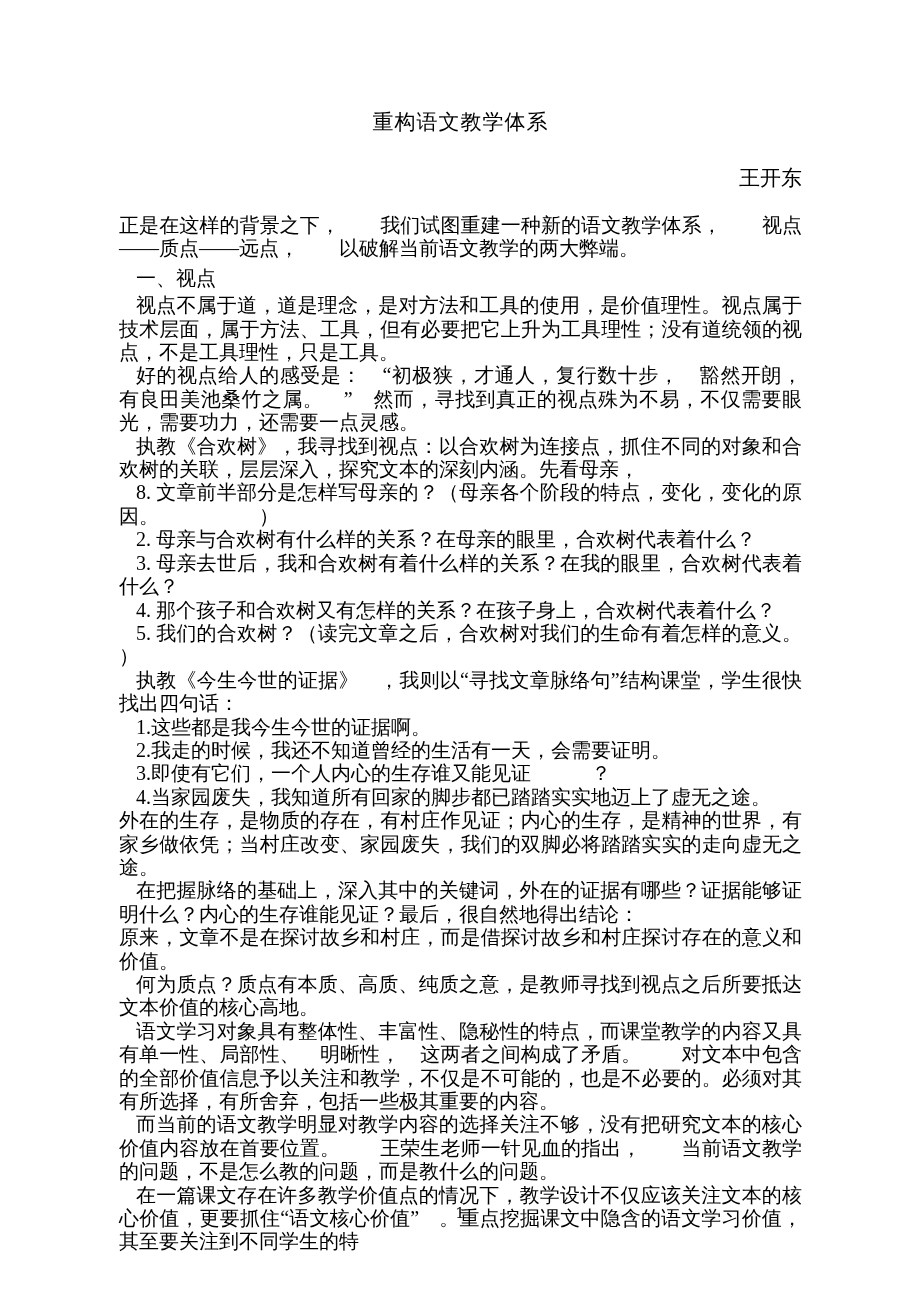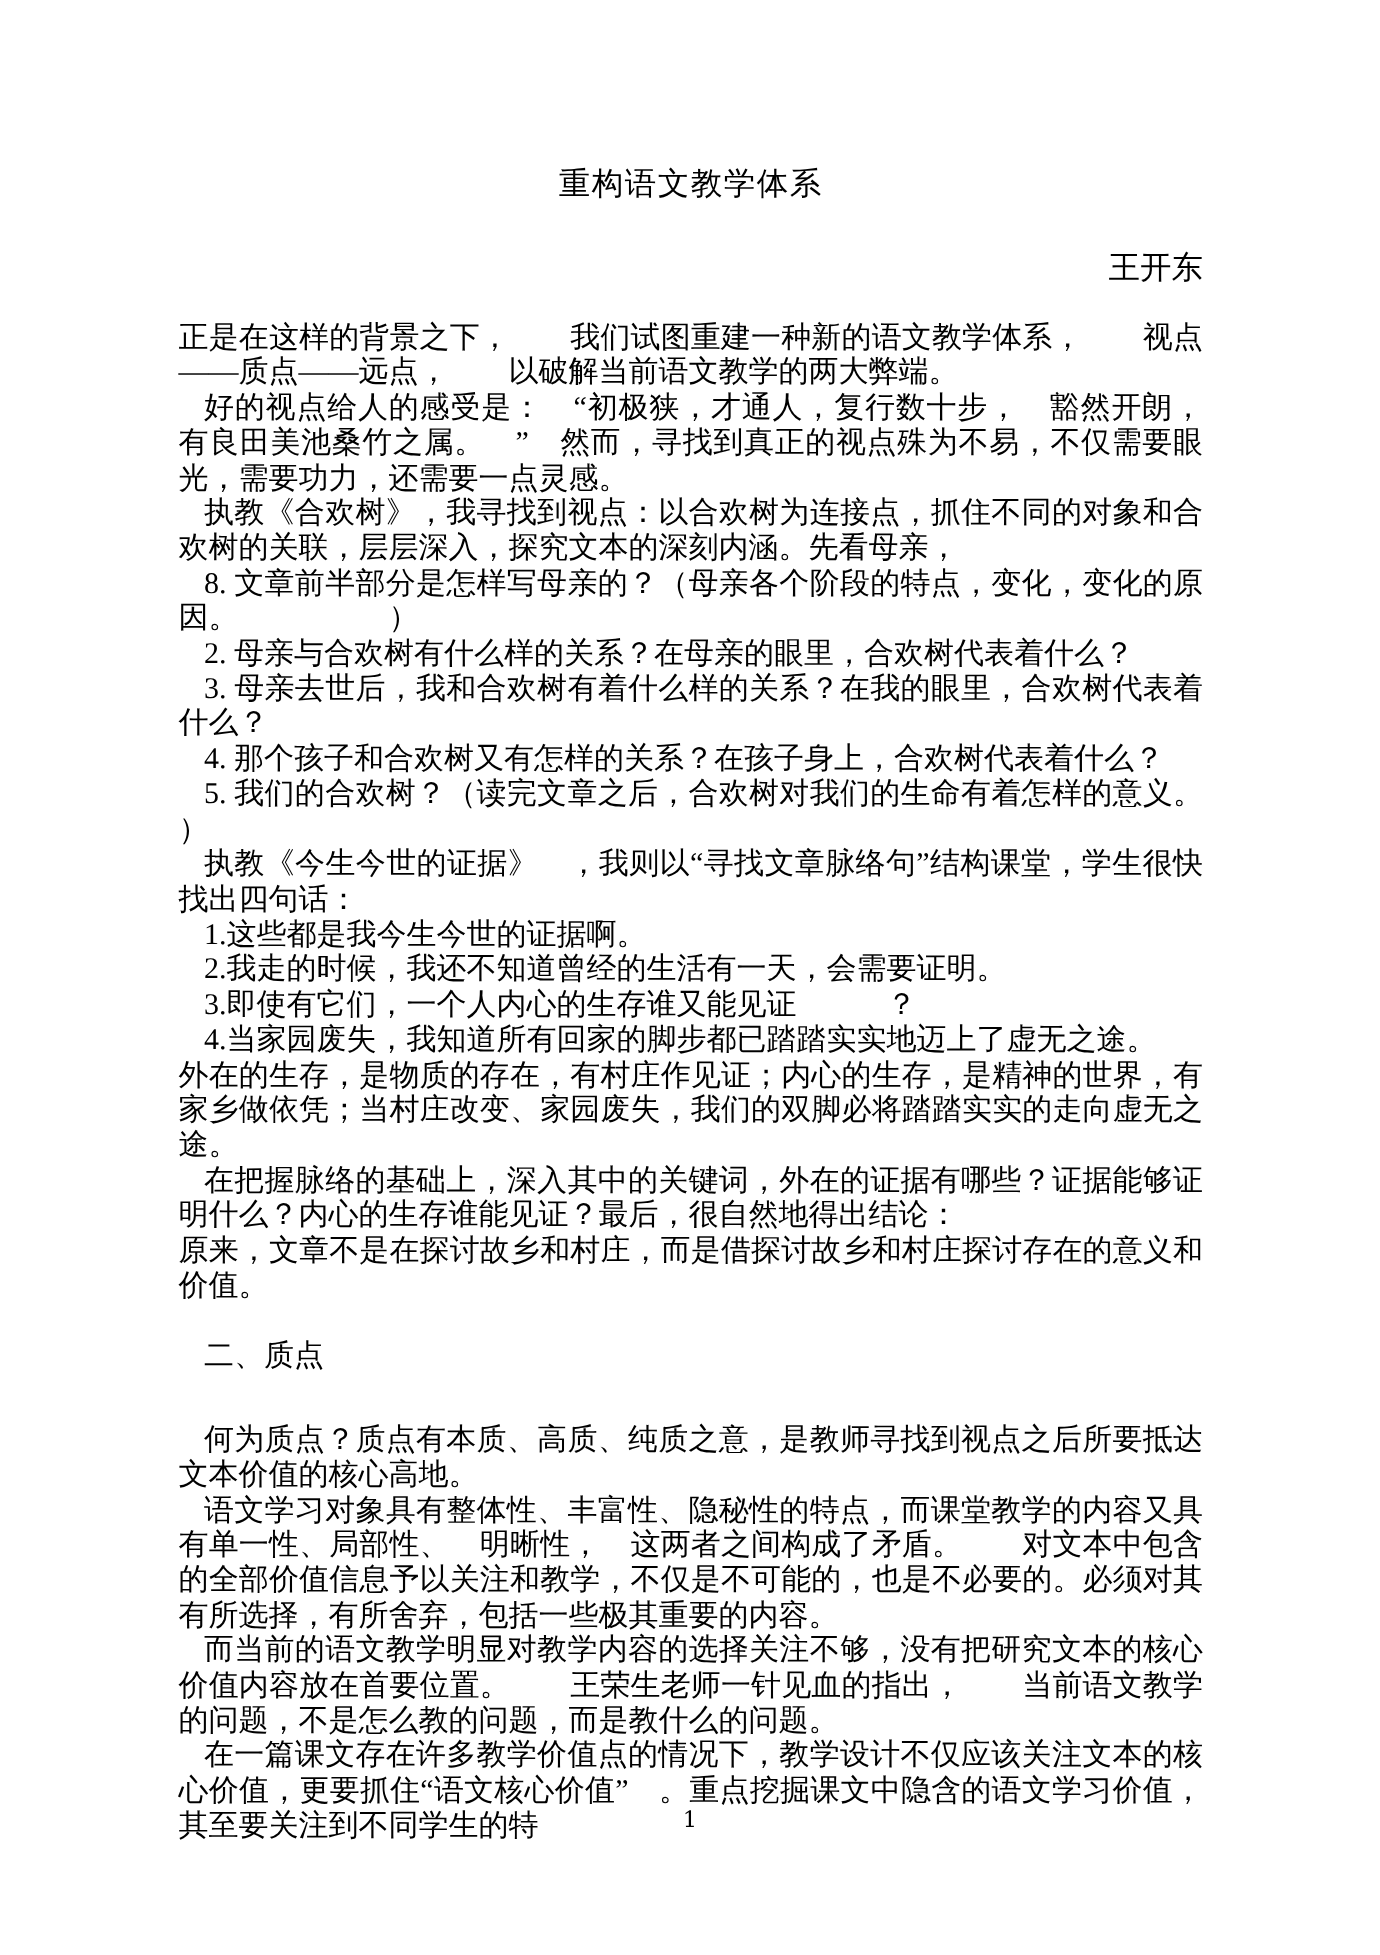--- a/index.html
+++ b/index.html
@@ -65,36 +65,37 @@
 </style>
 </head>
 <body>
 
 <div class="page">
   <div class="content">
     <h1 class="doc-title">重构语文教学体系</h1>
     <h2 class="doc-author">王开东</h2>
     <div class="body-text">
         <p class="para style-flush">正是在这样的背景之下，　　我们试图重建一种新的语文教学体系，　　视点——质点——远点，　　以破解当前语文教学的两大弊端。</p>
+        <p class="para style-heading">一、视点</p>
+        <p class="para style-indent">视点不属于道，道是理念，是对方法和工具的使用，是价值理性。视点属于技术层面，属于方法、工具，但有必要把它上升为工具理性；没有道统领的视点，不是工具理性，只是工具。</p>
         <p class="para style-indent">好的视点给人的感受是：　“初极狭，才通人，复行数十步，　豁然开朗，有良田美池桑竹之属。　”　然而，寻找到真正的视点殊为不易，不仅需要眼光，需要功力，还需要一点灵感。</p>
         <p class="para style-indent">执教《合欢树》，我寻找到视点：以合欢树为连接点，抓住不同的对象和合欢树的关联，层层深入，探究文本的深刻内涵。先看母亲，</p>
         <p class="para style-list">8. 文章前半部分是怎样写母亲的？（母亲各个阶段的特点，变化，变化的原因。　　　　　）</p>
         <p class="para style-list">2. 母亲与合欢树有什么样的关系？在母亲的眼里，合欢树代表着什么？</p>
         <p class="para style-list">3. 母亲去世后，我和合欢树有着什么样的关系？在我的眼里，合欢树代表着什么？</p>
         <p class="para style-list">4. 那个孩子和合欢树又有怎样的关系？在孩子身上，合欢树代表着什么？</p>
         <p class="para style-list">5. 我们的合欢树？（读完文章之后，合欢树对我们的生命有着怎样的意义。　　　　　）</p>
         <p class="para style-indent">执教《今生今世的证据》　，我则以“寻找文章脉络句”结构课堂，学生很快找出四句话：</p>
         <p class="para style-list">1.这些都是我今生今世的证据啊。</p>
         <p class="para style-list">2.我走的时候，我还不知道曾经的生活有一天，会需要证明。</p>
         <p class="para style-list">3.即使有它们，一个人内心的生存谁又能见证　　　？</p>
         <p class="para style-list">4.当家园废失，我知道所有回家的脚步都已踏踏实实地迈上了虚无之途。</p>
         <p class="para style-flush">外在的生存，是物质的存在，有村庄作见证；内心的生存，是精神的世界，有家乡做依凭；当村庄改变、家园废失，我们的双脚必将踏踏实实的走向虚无之途。</p>
         <p class="para style-indent">在把握脉络的基础上，深入其中的关键词，外在的证据有哪些？证据能够证明什么？内心的生存谁能见证？最后，很自然地得出结论：</p>
         <p class="para style-flush">原来，文章不是在探讨故乡和村庄，而是借探讨故乡和村庄探讨存在的意义和价值。</p>
-        <p class="para style-heading2">二、质点</p>
         <p class="para style-indent">何为质点？质点有本质、高质、纯质之意，是教师寻找到视点之后所要抵达文本价值的核心高地。</p>
         <p class="para style-indent">语文学习对象具有整体性、丰富性、隐秘性的特点，而课堂教学的内容又具有单一性、局部性、　明晰性，　这两者之间构成了矛盾。　　对文本中包含的全部价值信息予以关注和教学，不仅是不可能的，也是不必要的。必须对其有所选择，有所舍弃，包括一些极其重要的内容。</p>
         <p class="para style-indent">而当前的语文教学明显对教学内容的选择关注不够，没有把研究文本的核心价值内容放在首要位置。　　王荣生老师一针见血的指出，　　当前语文教学的问题，不是怎么教的问题，而是教什么的问题。</p>
         <p class="para style-indent">在一篇课文存在许多教学价值点的情况下，教学设计不仅应该关注文本的核心价值，更要抓住“语文核心价值”　。重点挖掘课文中隐含的语文学习价值，其至要关注到不同学生的特</p>
       </div>
   </div>
   <div class="page-number">1</div>
 </div>
 
 </body></html>

